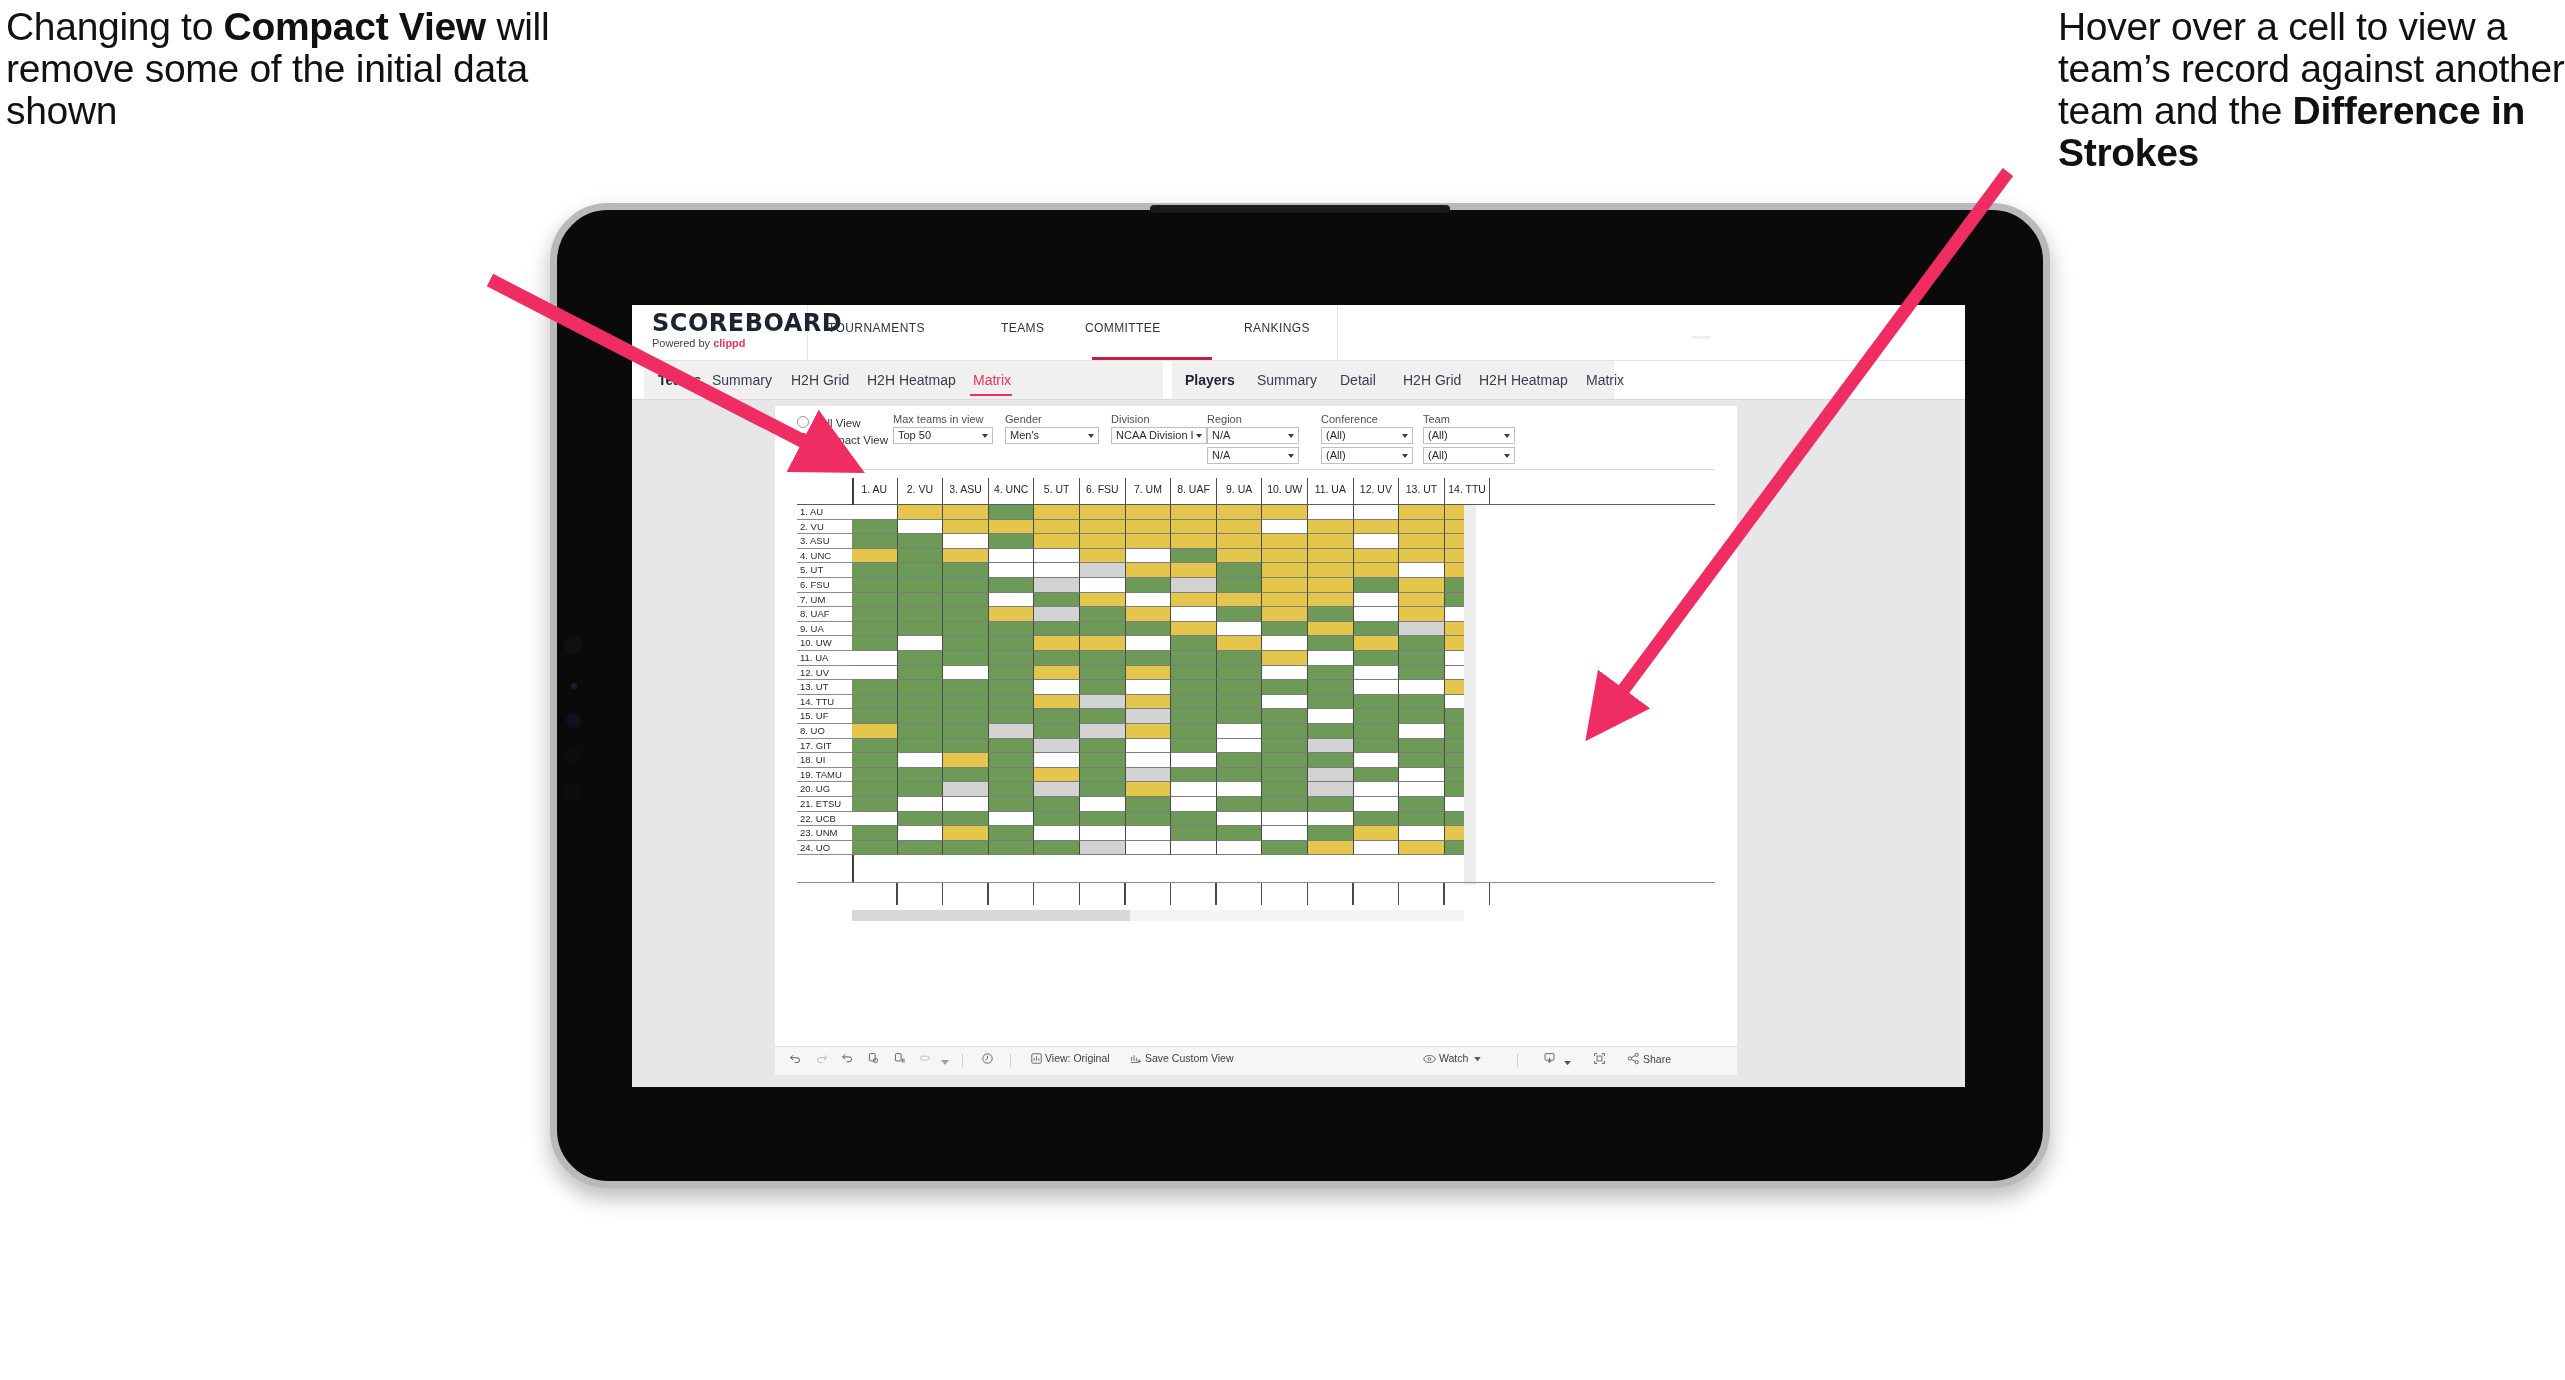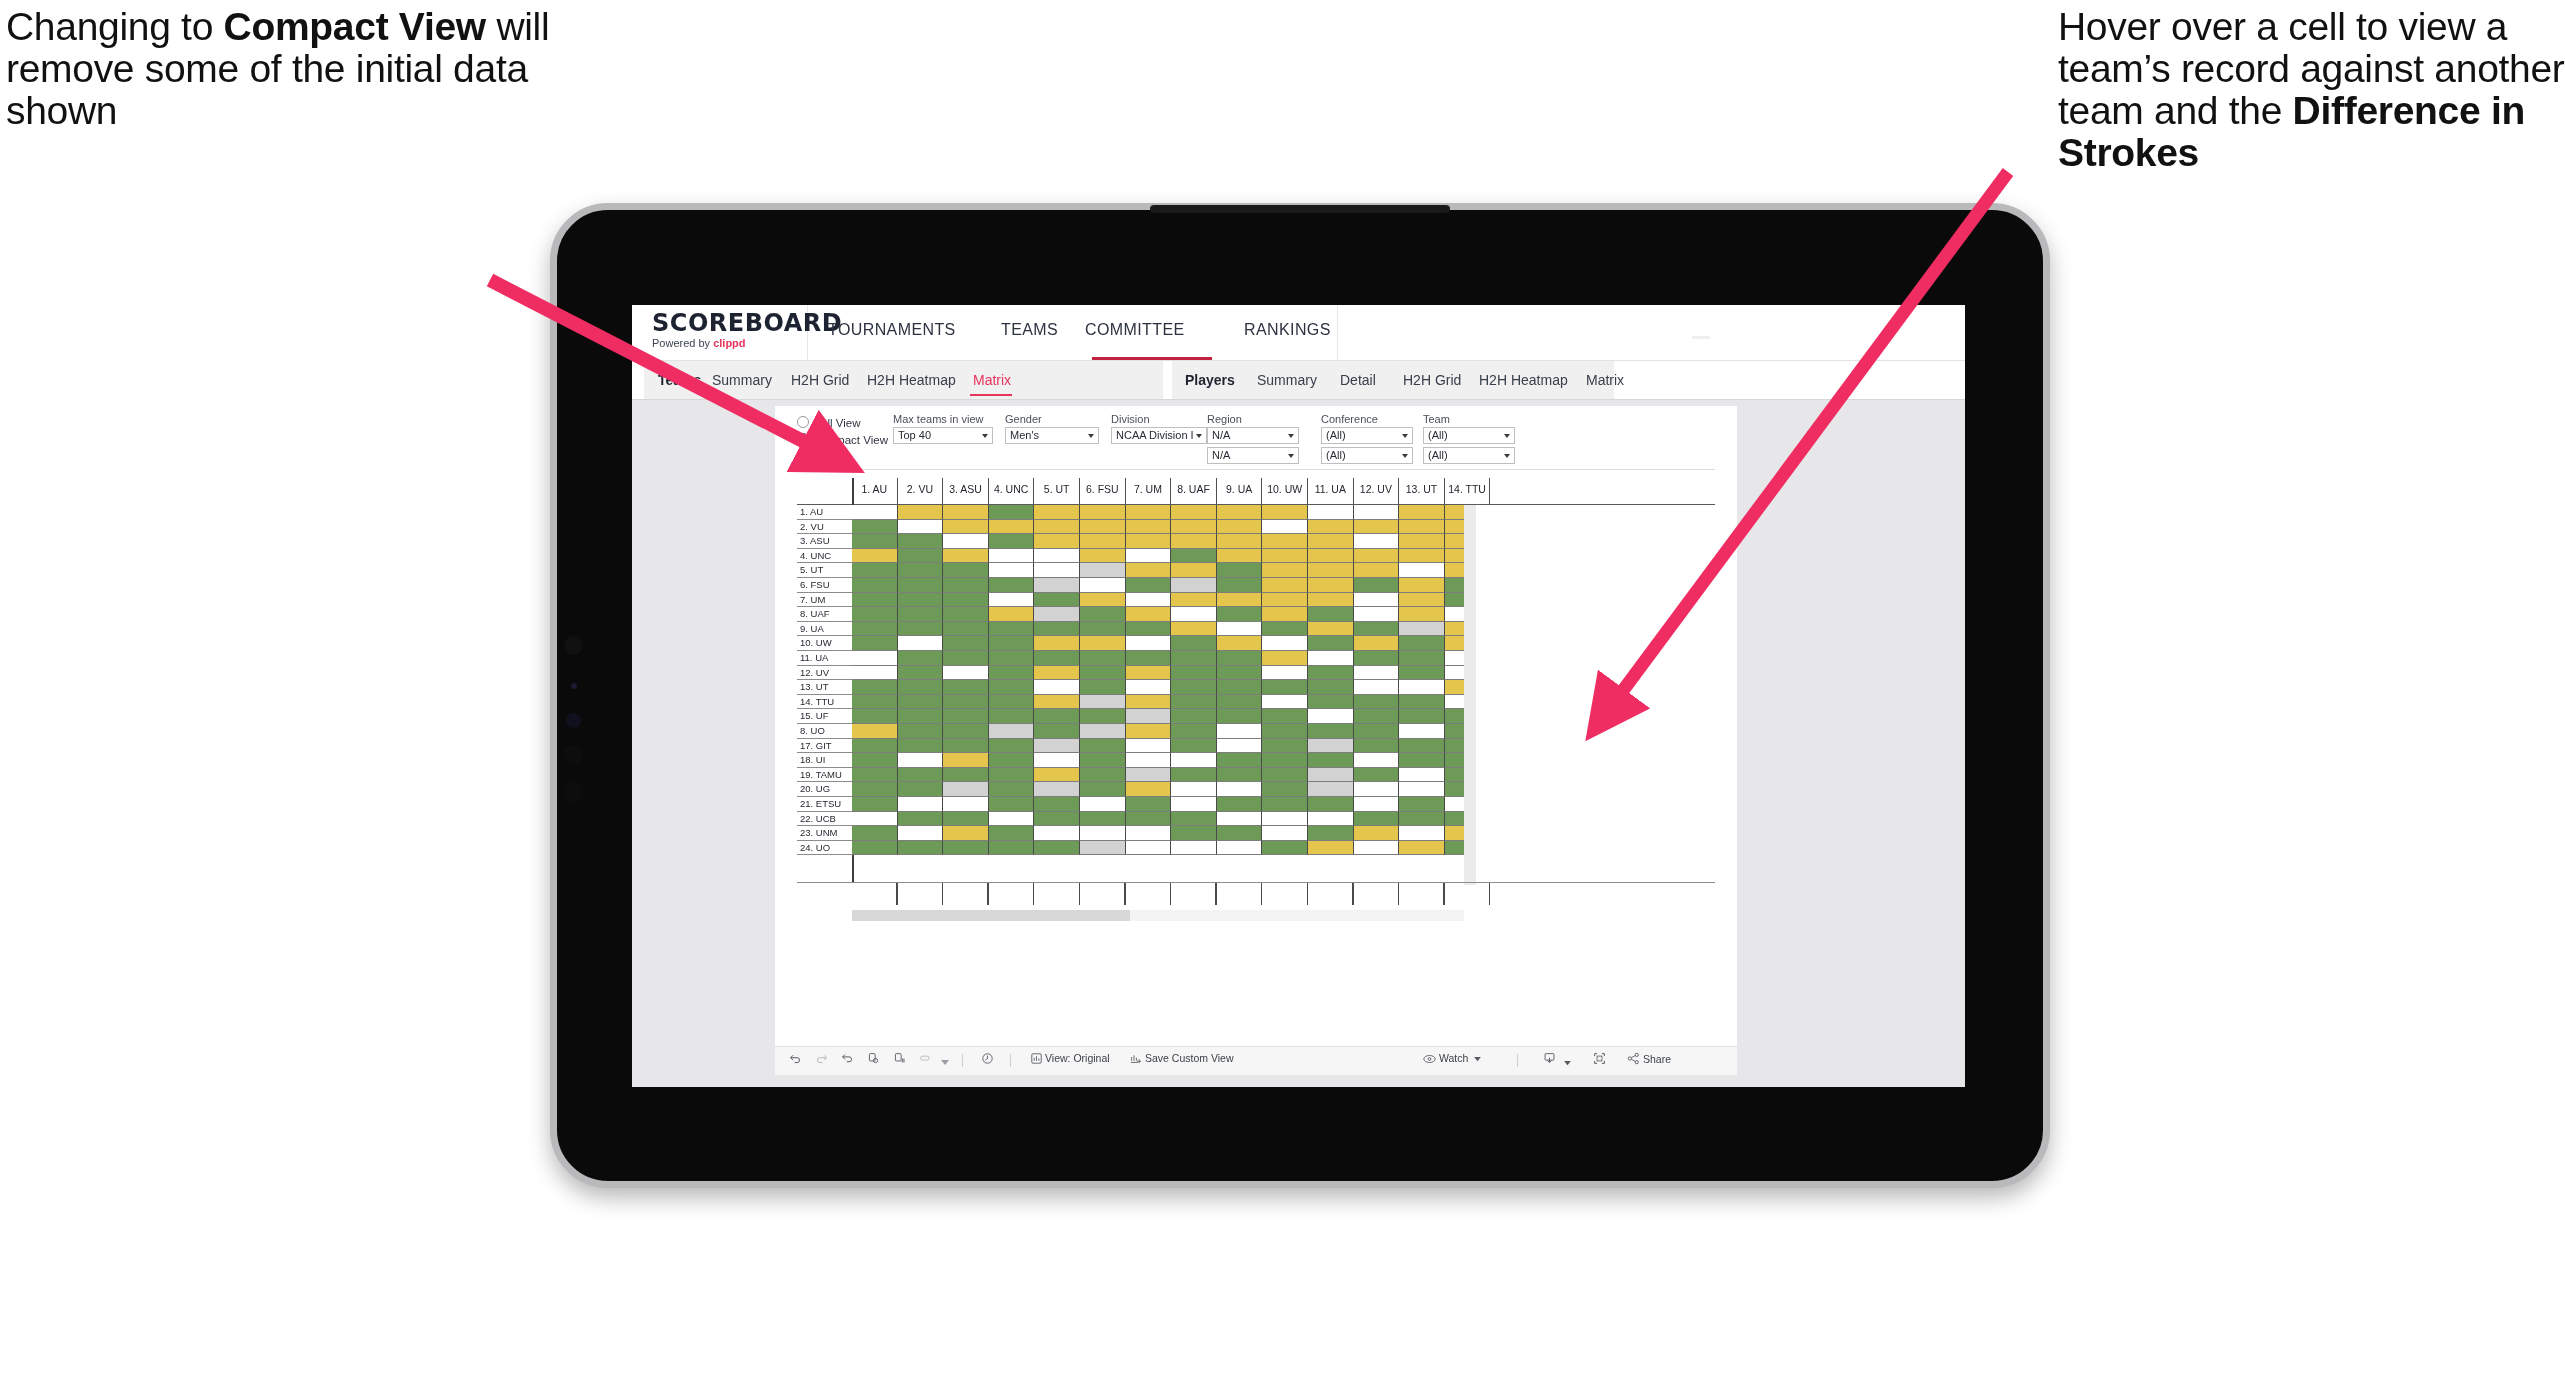--- a/index.html
+++ b/index.html
@@ -37,21 +37,21 @@
     position:absolute;left:632px;top:305px;width:1333px;height:782px;
     background:#ffffff;overflow:hidden;
   }
 
   
   #topnav{position:absolute;left:0;top:0;width:1333px;height:55px;background:#ffffff;border-bottom:1px solid #e2e2e2;}
   #logo-wrap{position:absolute;left:20px;top:6px;width:140px;}
   #logo{font-family:"DejaVu Sans", sans-serif;font-weight:700;font-size:24px;letter-spacing:0.5px;color:#1d2330;line-height:1;}
   #logo-sub{font-size:11px;color:#3d4451;margin-top:2px;}
   #logo-sub .brand{color:#e8335c;font-weight:700;}
-  .navitem{position:absolute;top:16px;font-size:16px;color:#2c3240;letter-spacing:.4px;}
+  .navitem{position:absolute;top:16px;font-size:12px;color:#2c3240;letter-spacing:.4px;}
   #nav-tournaments{left:196px;}
   #nav-teams{left:369px;}
   #nav-committee{left:453px;}
   #nav-rankings{left:612px;}
   #nav-underline{position:absolute;left:460px;top:52px;width:120px;height:3px;background:#c0223f;}
   #nav-divider{position:absolute;left:175px;top:0px;width:1px;height:55px;background:#e6e6e6;}
   #nav-divider2{position:absolute;left:705px;top:0px;width:1px;height:55px;background:#e6e6e6;}
   #nav-ghost{position:absolute;left:1060px;top:31px;width:18px;height:3px;background:#efefef;}
 
   
@@ -194,21 +194,21 @@
       <div id="filters">
         <div class="radio-row" id="rad-full">
           <span class="radio"></span><span>Full View</span>
         </div>
         <div class="radio-row" id="rad-comp">
           <span class="radio on"></span><span>Compact View</span>
         </div>
 
         <div class="fgroup" id="f-max">
           <span class="flabel">Max teams in view</span>
-          <div class="fsel"><span>Top 40</span><span class="caret"></span></div>
+          <div class="fsel"><span>Top 50</span><span class="caret"></span></div>
         </div>
         <div class="fgroup" id="f-gender">
           <span class="flabel">Gender</span>
           <div class="fsel"><span>Men's</span><span class="caret"></span></div>
         </div>
         <div class="fgroup" id="f-div">
           <span class="flabel">Division</span>
           <div class="fsel"><span>NCAA Division I</span><span class="caret"></span></div>
         </div>
         <div class="fgroup" id="f-region">

